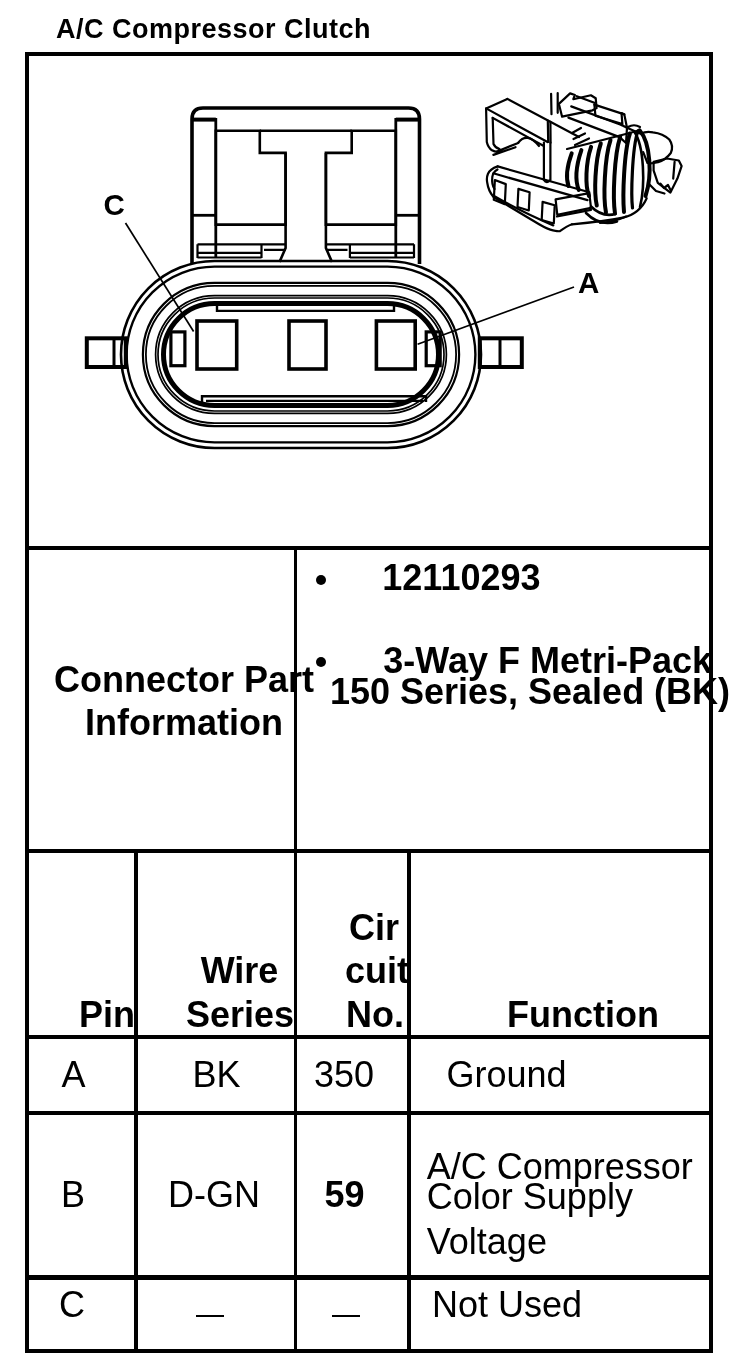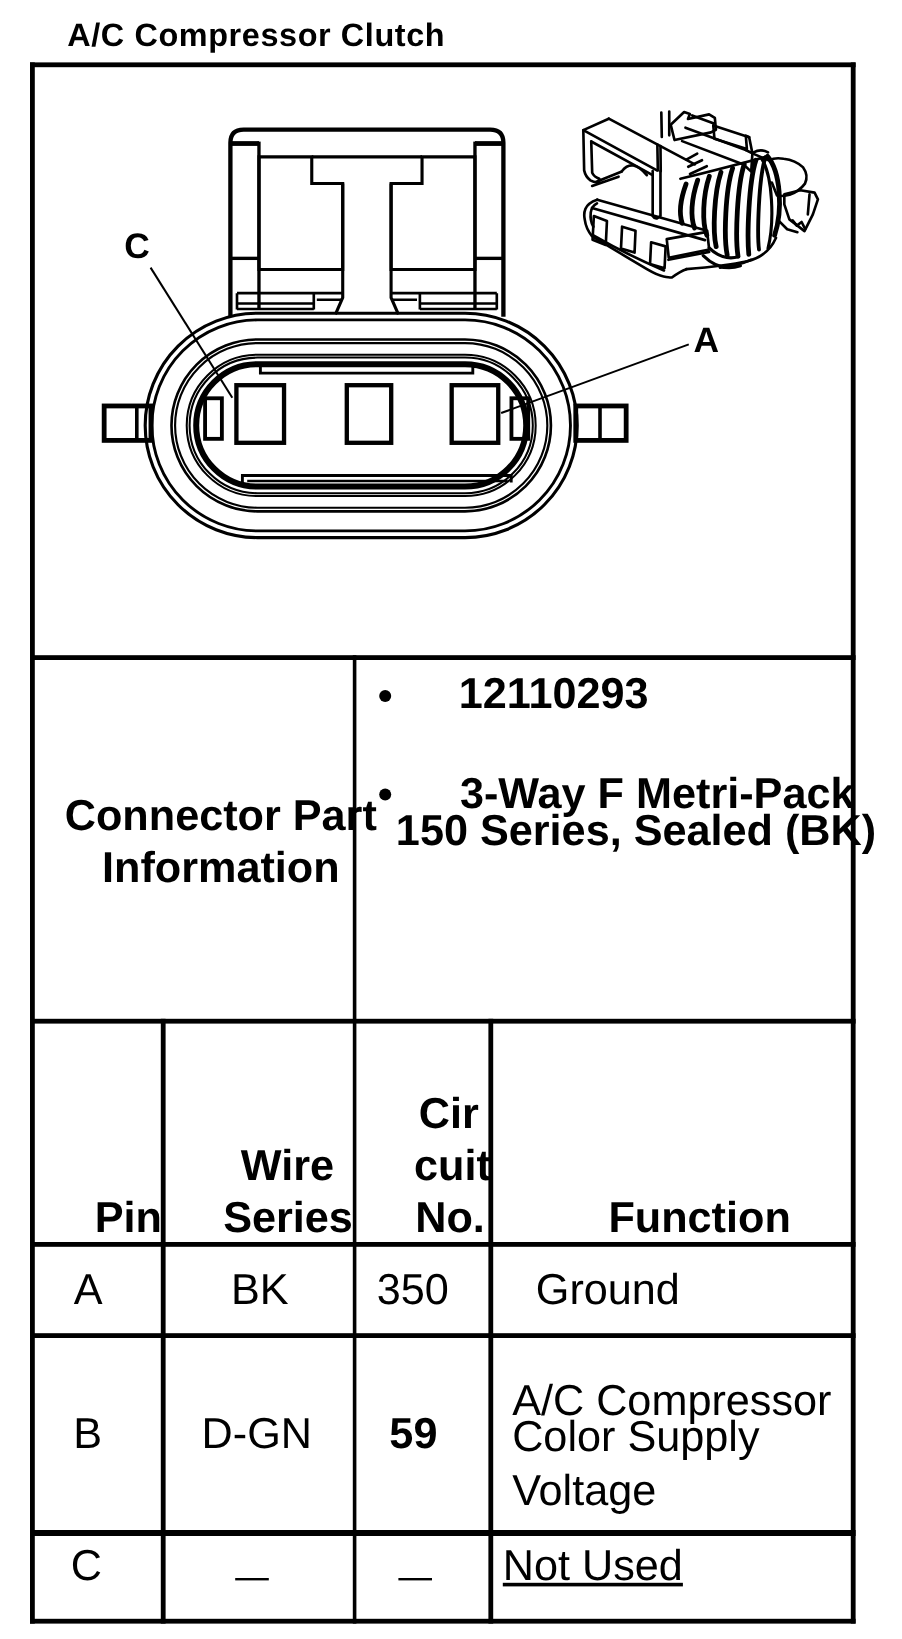--- a/index.html
+++ b/index.html
@@ -82,21 +82,21 @@
 <div class="t" style="left:426.8px;top:1175.3px;">Color Supply</div>
 
 <div class="t" style="left:426.8px;top:1219.9px;">Voltage</div>
 
 <div class="t c" style="left:72px;top:1282.9px;">C</div>
 
 <div class="ln" style="left:195.8px;top:1314.5px;width:28px;height:2.6px;"></div>
 
 <div class="ln" style="left:331.5px;top:1314.5px;width:28px;height:2.6px;"></div>
 
-<div class="t" style="left:419px;top:1282.9px;text-decoration:underline;">Not Used</div>
+<div class="t" style="left:432px;top:1282.9px;">Not Used</div>
 
 <svg width="752" height="560" viewBox="0 0 752 560" style="position:absolute;left:0;top:0;" fill="none" stroke="#000" stroke-linejoin="miter" stroke-linecap="butt">
 
 <path d="M192 264 V119 Q192 108 203 108 H408.5 Q419.5 108 419.5 119 V264" stroke-width="3.6"></path>
 
 <path d="M215.8 118 V257" stroke-width="2.8"></path>
 
 <path d="M192.5 119.6 H215.8" stroke-width="4"></path>
 
 <path d="M192.5 215.3 H215.8" stroke-width="2.8"></path>

